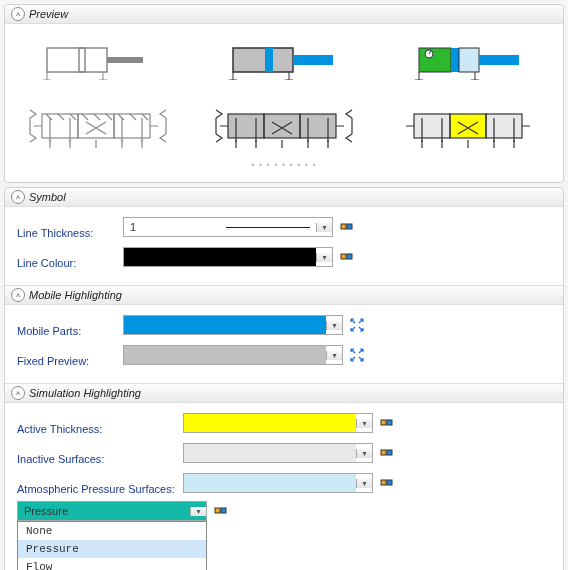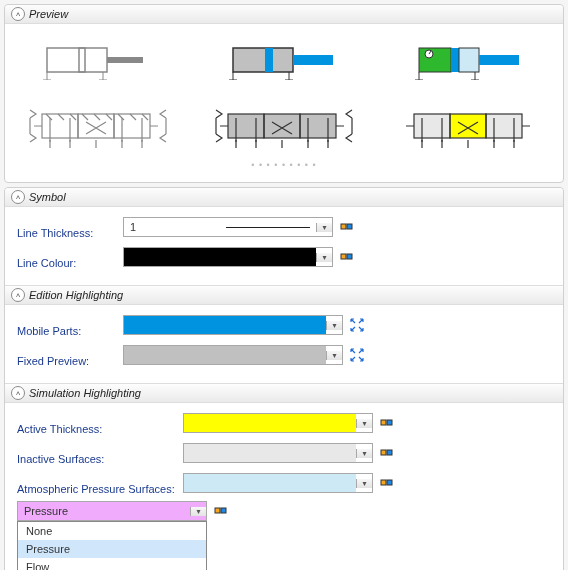--- a/index.html
+++ b/index.html
@@ -38,23 +38,23 @@
 .blk { background:#000; }
 .blue { background:#0094e0; }
 .gray { background:#c0c0c0; }
 .yellow { background:#ffff00; }
 .ltgray { background:#e8e8e8; }
 .ltblue { background:#cce9f5; }
 
 .icon-btn { width: 16px; height: 16px; display: inline-flex; align-items: center; justify-content: center; cursor: pointer; }
 .reset svg, .expand svg { display:block; }
 
-.dropdown-open { position: relative; background:#f0abfc; }
+.dropdown-open { position: relative; background:#14b8a6; }
 .option-list { position: absolute; left: -1px; top: 19px; width: calc(100% + 2px); border: 1px solid #888; background: #fff; z-index: 10; }
-.option { padding: 3px 8px; font-size:11px; cursor:pointer; }
+.option { padding: 3px 8px; font-size:11px; cursor:pointer;font-family:Liberation Mono, monospace; }
 .option.sel { background: #cfe6fb; }
 
 </style>
 </head>
 <body>
 <div class="container">
 
 <div class="panel">
   <div class="panel-header">
     <span class="chev">˄</span>
@@ -182,21 +182,21 @@
             <svg width="16" height="16">
               <rect x="2" y="5" width="5" height="5" fill="#f5a623" stroke="#333"></rect>
               <rect x="8" y="5" width="5" height="5" fill="#1e88e5" stroke="#333"></rect>
             </svg>
           </span>
     </div>
   </div>
 
   <div class="panel-header" style="border-top:1px solid #ddd;border-radius:0">
     <span class="chev">˄</span>
-    <span class="title">Edition Highlighting</span>
+    <span class="title">Mobile Highlighting</span>
   </div>
   <div class="panel-body">
     <div class="form-row">
       <span class="label">Mobile Parts:</span>
       <div class="color-field wmd">
         <span class="swatch blue"></span>
         <span class="dd">▾</span>
       </div>
       <span class="icon-btn expand">
             <svg width="14" height="14">

